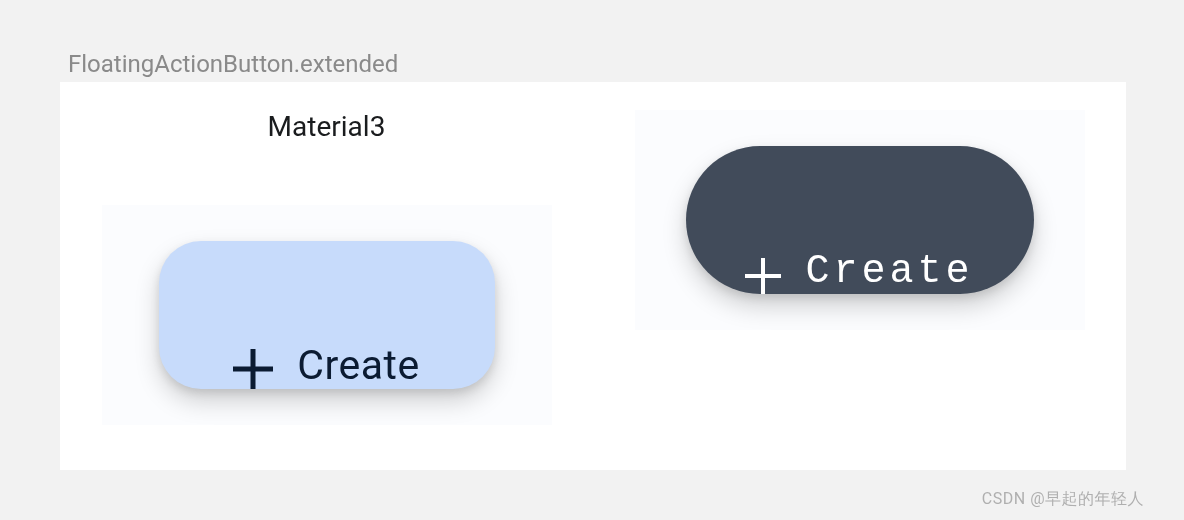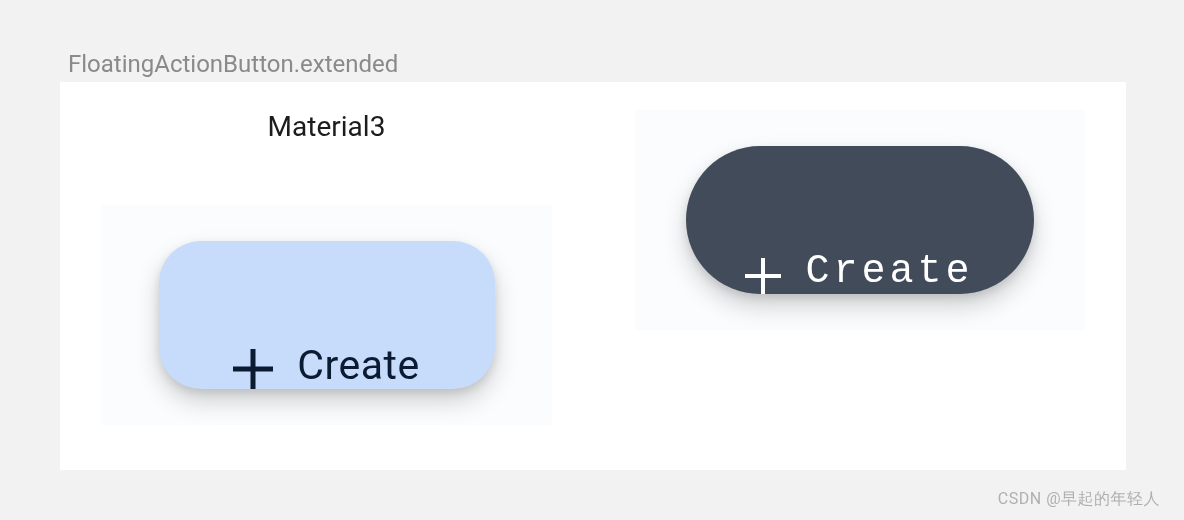--- a/index.html
+++ b/index.html
@@ -114,21 +114,21 @@
       transform: translateY(-50%);
     }
     .fab-m2 .plus-icon {
       width: 36px;
       height: 36px;
     }
     .fab-m2 .plus-icon::before { width: 4px; }
     .fab-m2 .plus-icon::after { height: 4px; }
     .watermark {
       position: absolute;
-      right: 24px;
+      right: 40px;
       bottom: 10px;
       font-size: 16px;
       color: rgba(120,120,120,0.55);
       letter-spacing: 0.5px;
     }
   </style>
 </head>
 <body>
 
 <div class="page-title">FloatingActionButton.extended</div>

